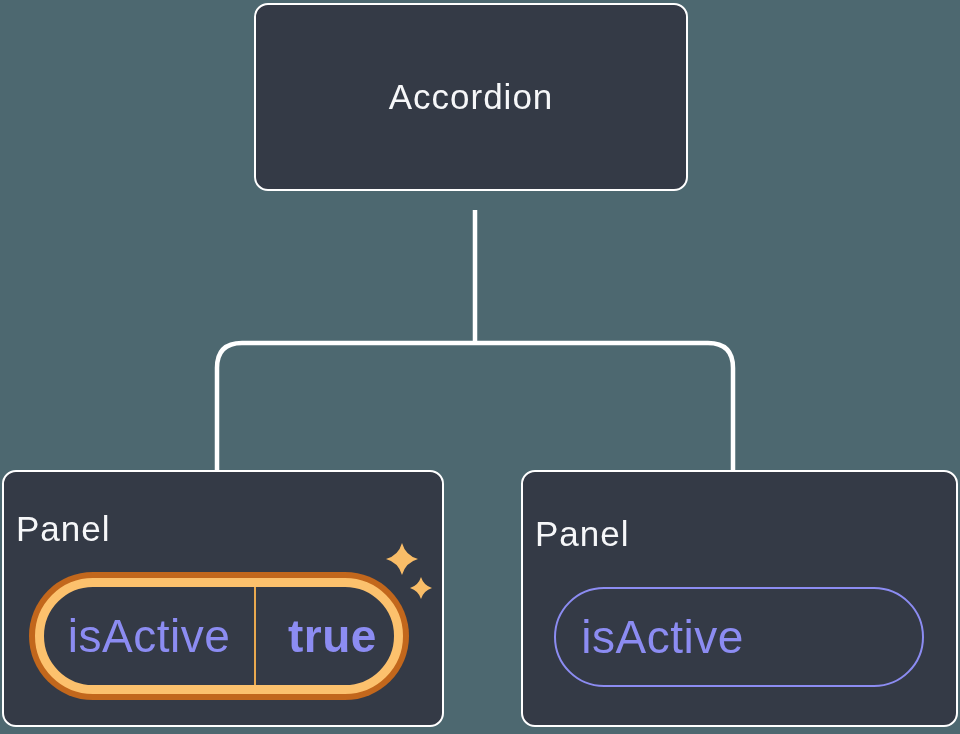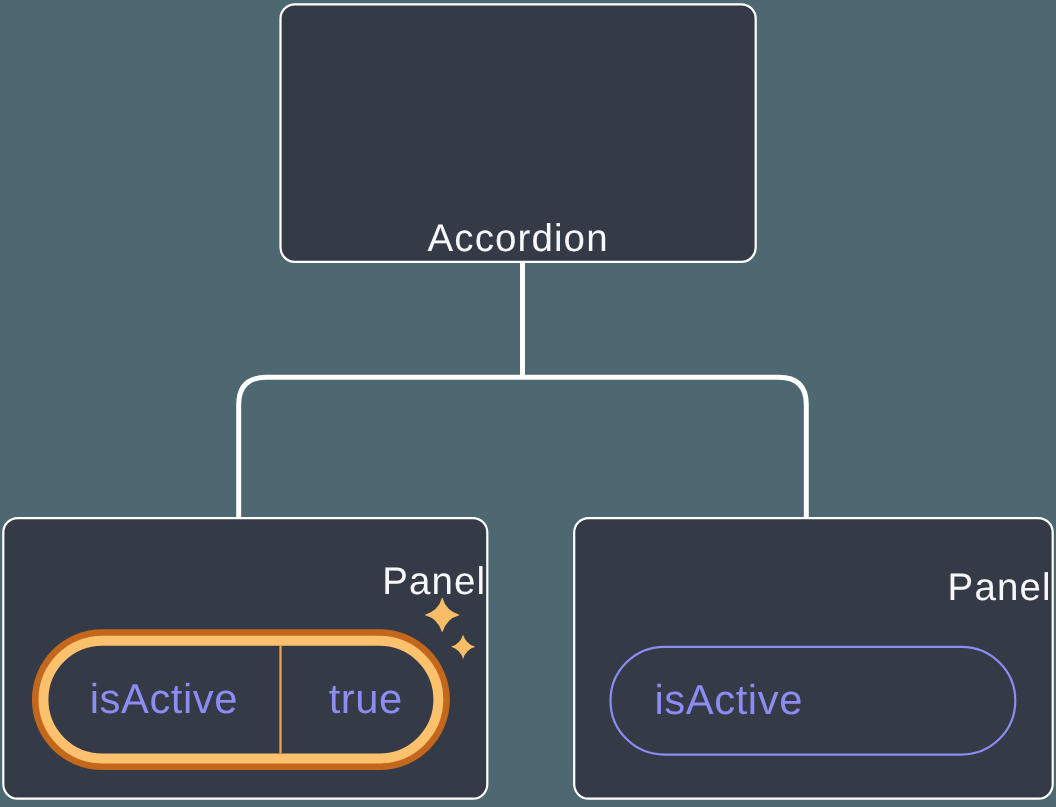--- a/index.html
+++ b/index.html
@@ -18,34 +18,34 @@
     stroke-width: 4.5;
   }
   .node {
     position: absolute;
     box-sizing: border-box;
     background: var(--node-bg, #343A46);
     border: 2.5px solid var(--node-border, #FFFFFF);
     border-radius: 14px;
   }
   .node-root {
-    left: 254px; top: 3px; width: 434px; height: 236px;
-    display: flex; align-items: flex-end; justify-content: center;
+    left: 254px; top: 3px; width: 434px; height: 188px;
+    display: flex; align-items: center; justify-content: center;
   }
   .node-panel-left  { left: 2px;   top: 470px; width: 442px; height: 257px; }
   .node-panel-right { left: 521px; top: 470px; width: 437px; height: 257px; }
   .node-label, .node-heading {
     color: var(--text-primary, #F6F7F9);
     font-size: 35px;
     font-weight: 500;
     letter-spacing: 1px;
     line-height: 40px;
     white-space: nowrap;
   }
-  .node-heading { position: absolute; left: 12px; right: 0; text-align: right; }
+  .node-heading { position: absolute; left: 12px; right: 0; text-align: left; }
   .heading-left  { top: 37px; }
   .heading-right { top: 42px; }
   .pill {
     position: absolute;
     box-sizing: border-box;
     display: flex;
     align-items: stretch;
     border-radius: 999px;
   }
   .pill-active {
@@ -55,26 +55,26 @@
     box-shadow: 0 0 0 6px var(--highlight-orange, #C2671C);
   }
   .pill-inactive {
     left: 31px; top: 115px; width: 370px; height: 100px;
     background: transparent;
     border: 2px solid var(--state-accent, #8C8CF2);
   }
   .cell {
     display: flex; align-items: center; justify-content: center;
     color: var(--state-accent, #8C8CF2);
-    font-size: 38px;
+    font-size: 46px;
     letter-spacing: 0.5px;
     white-space: nowrap;
   }
   .pill-active  .cell-key   { width: 210px; }
-  .pill-active  .cell-value { flex: 1; border-left: 2px solid var(--highlight-divider, #E9A94F); font-weight: 400; padding-left: 15px; }
+  .pill-active  .cell-value { flex: 1; border-left: 2px solid var(--highlight-divider, #E9A94F); font-weight: 700; padding-left: 15px; }
   .pill-inactive .cell-key   { width: 213px; }
   .pill-inactive .cell-value { flex: 1; border-left: 2px solid var(--state-accent, #8C8CF2); }
   .sparkles {
     position: absolute;
     left: 380px; top: 69px;
     width: 56px; height: 64px;
     fill: var(--sparkle, #F9BD68);
   }
 </style>
 </head>

